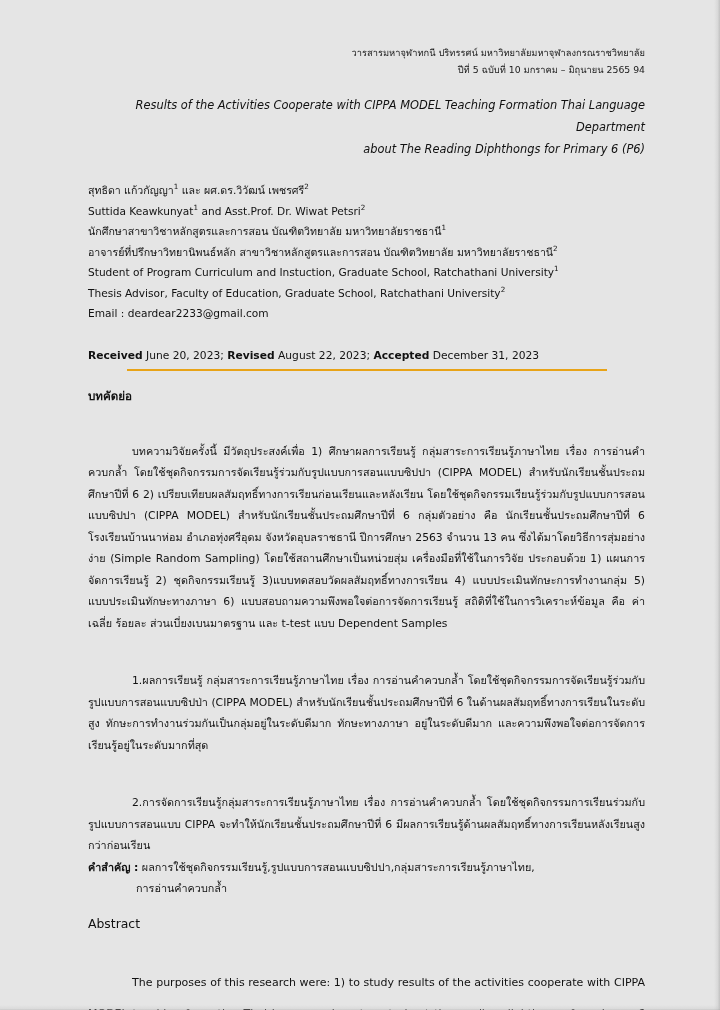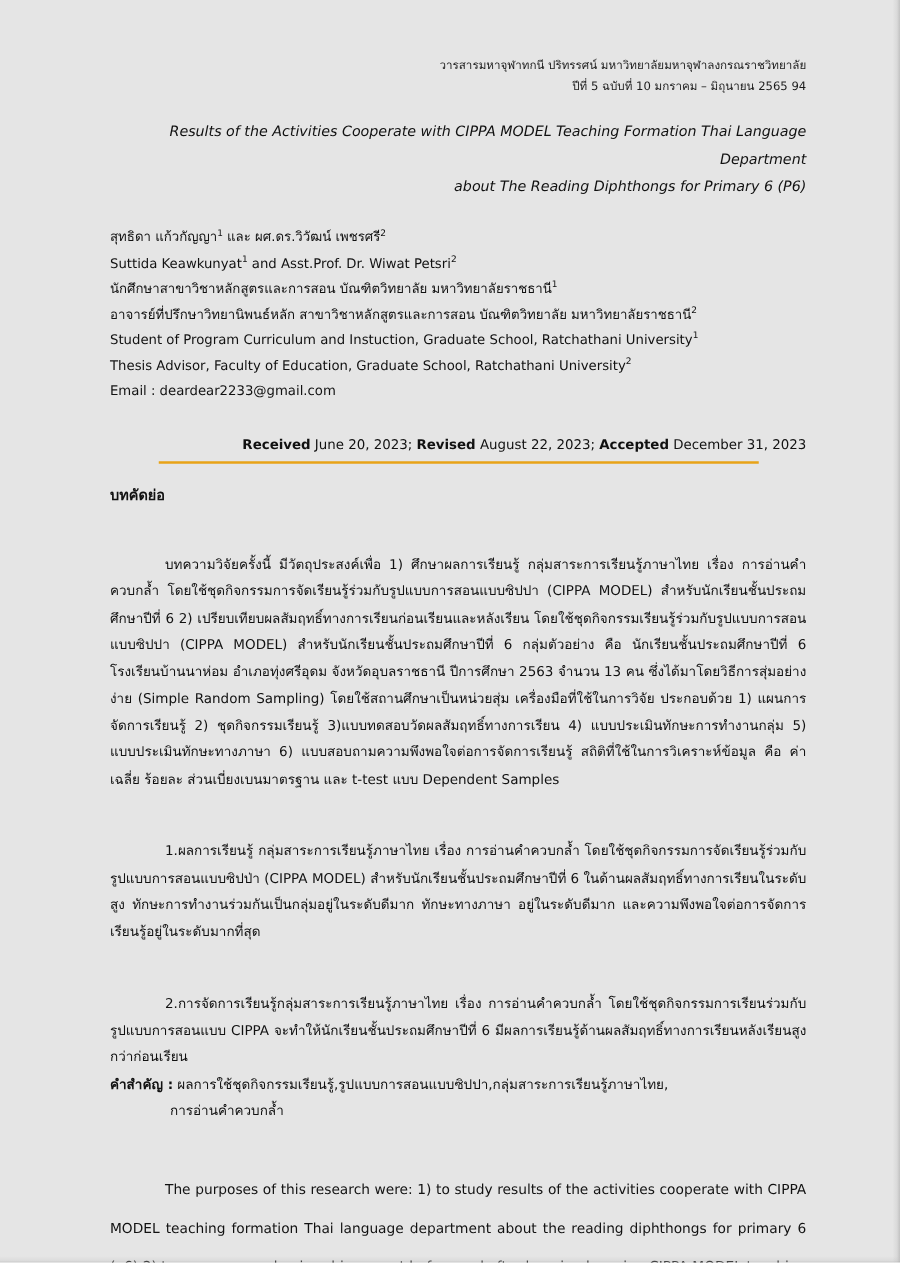--- a/index.html
+++ b/index.html
@@ -83,21 +83,21 @@
   .authors .ln { display: block; }
   sup {
     font-size: 7.2px;
     vertical-align: super;
     line-height: 0;
   }
 
   
   .dates-wrap {
     margin-top: 20px;
-    text-align: right;
+    text-align: left;
   }
   .dates {
     font-size: 10.7px;
     display: inline-block;
     white-space: nowrap;
   }
   .dates b { font-weight: bold; }
   .gold-rule {
     margin: 6px auto 0 auto;
     width: 480px;
@@ -183,20 +183,21 @@
 
     <div class="sec-head">บทคัดย่อ</div>
     <p class="para indent">บทความวิจัยครั้งนี้ มีวัตถุประสงค์เพื่อ 1) ศึกษาผลการเรียนรู้ กลุ่มสาระการเรียนรู้ภาษาไทย เรื่อง การอ่านคำควบกล้ำ โดยใช้ชุดกิจกรรมการจัดเรียนรู้ร่วมกับรูปแบบการสอนแบบซิปปา (CIPPA MODEL) สำหรับนักเรียนชั้นประถมศึกษาปีที่ 6 2) เปรียบเทียบผลสัมฤทธิ์ทางการเรียนก่อนเรียนและหลังเรียน โดยใช้ชุดกิจกรรมเรียนรู้ร่วมกับรูปแบบการสอนแบบซิปปา (CIPPA MODEL) สำหรับนักเรียนชั้นประถมศึกษาปีที่ 6 กลุ่มตัวอย่าง คือ นักเรียนชั้นประถมศึกษาปีที่ 6 โรงเรียนบ้านนาห่อม อำเภอทุ่งศรีอุดม จังหวัดอุบลราชธานี ปีการศึกษา 2563 จำนวน 13 คน ซึ่งได้มาโดยวิธีการสุ่มอย่างง่าย (Simple Random Sampling) โดยใช้สถานศึกษาเป็นหน่วยสุ่ม เครื่องมือที่ใช้ในการวิจัย ประกอบด้วย 1) แผนการจัดการเรียนรู้ 2) ชุดกิจกรรมเรียนรู้ 3)แบบทดสอบวัดผลสัมฤทธิ์ทางการเรียน 4) แบบประเมินทักษะการทำงานกลุ่ม 5) แบบประเมินทักษะทางภาษา 6) แบบสอบถามความพึงพอใจต่อการจัดการเรียนรู้  สถิติที่ใช้ในการวิเคราะห์ข้อมูล คือ ค่าเฉลี่ย ร้อยละ ส่วนเบี่ยงเบนมาตรฐาน และ  t-test แบบ Dependent Samples</p>
     <p class="para indent">1.ผลการเรียนรู้ กลุ่มสาระการเรียนรู้ภาษาไทย เรื่อง การอ่านคำควบกล้ำ โดยใช้ชุดกิจกรรมการจัดเรียนรู้ร่วมกับรูปแบบการสอนแบบซิปป่า (CIPPA MODEL) สำหรับนักเรียนชั้นประถมศึกษาปีที่ 6 ในด้านผลสัมฤทธิ์ทางการเรียนในระดับสูง ทักษะการทำงานร่วมกันเป็นกลุ่มอยู่ในระดับดีมาก ทักษะทางภาษา อยู่ในระดับดีมาก และความพึงพอใจต่อการจัดการเรียนรู้อยู่ในระดับมากที่สุด</p>
     <p class="para indent">2.การจัดการเรียนรู้กลุ่มสาระการเรียนรู้ภาษาไทย เรื่อง การอ่านคำควบกล้ำ โดยใช้ชุดกิจกรรมการเรียนร่วมกับรูปแบบการสอนแบบ CIPPA จะทำให้นักเรียนชั้นประถมศึกษาปีที่ 6 มีผลการเรียนรู้ด้านผลสัมฤทธิ์ทางการเรียนหลังเรียนสูงกว่าก่อนเรียน</p>
 
     <p class="kw"><b>คำสำคัญ :</b><span> ผลการใช้ชุดกิจกรรมเรียนรู้,รูปแบบการสอนแบบซิปปา,กลุ่มสาระการเรียนรู้ภาษาไทย,</span></p>
     <p class="kw-second">การอ่านคำควบกล้ำ</p>
 
     <div class="abstract-block">
+      <div class="sec-head en">Abstract</div>
       <p class="para en indent">The purposes of this research were:  1) to study results of the activities cooperate with CIPPA MODEL teaching formation Thai language department about the reading diphthongs for primary 6 (p6) 2) to compare academic achievement before and after learning by using CIPPA MODEL teaching formation Thai language</p>
     </div>
 
   </div>
 
   <div class="page-edge-right"></div>
   <div class="page-edge-bottom"></div>
 
 </div>
 

